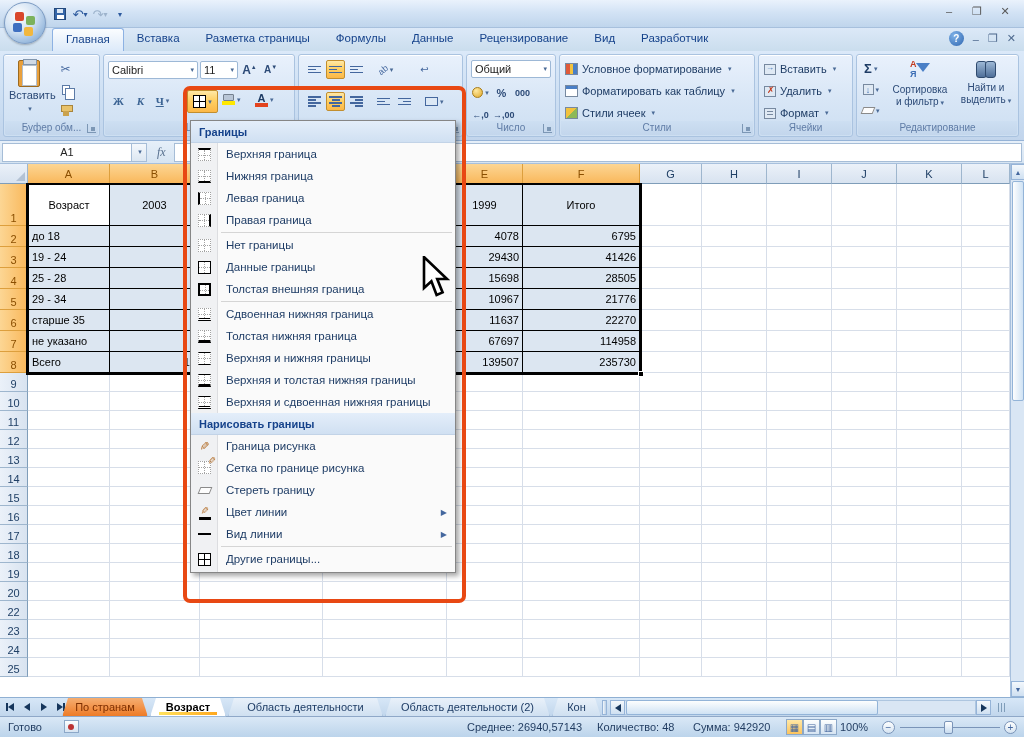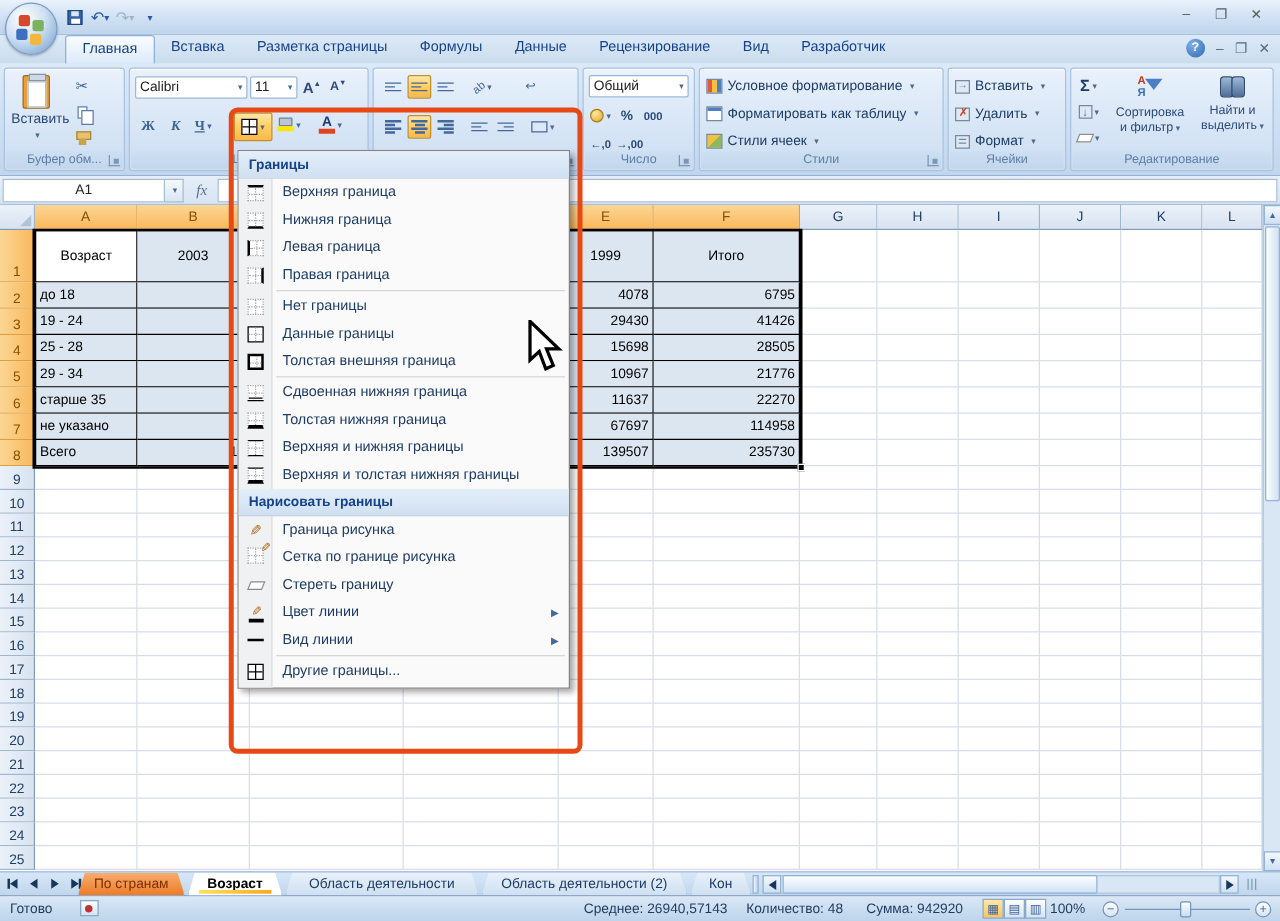--- a/index.html
+++ b/index.html
@@ -863,35 +863,20 @@
         <div class="cell" style="width: 76px;"></div>
         <div class="cell" style="width: 117px;"></div>
         <div class="cell" style="width: 62px;"></div>
         <div class="cell" style="width: 65px;"></div>
         <div class="cell" style="width: 65px;"></div>
         <div class="cell" style="width: 65px;"></div>
         <div class="cell" style="width: 65px;"></div>
         <div class="cell" style="width: 48px;"></div>
       </div>
       <div class="grow" style="height: 19px;">
-        <div class="rowhdr">21</div>
-        <div class="cell" style="width: 82px;"></div>
-        <div class="cell" style="width: 90px;"></div>
-        <div class="cell" style="width: 123px;"></div>
-        <div class="cell" style="width: 124px;"></div>
-        <div class="cell" style="width: 76px;"></div>
-        <div class="cell" style="width: 117px;"></div>
-        <div class="cell" style="width: 62px;"></div>
-        <div class="cell" style="width: 65px;"></div>
-        <div class="cell" style="width: 65px;"></div>
-        <div class="cell" style="width: 65px;"></div>
-        <div class="cell" style="width: 65px;"></div>
-        <div class="cell" style="width: 48px;"></div>
-      </div>
-      <div class="grow" style="height: 19px;">
         <div class="rowhdr">22</div>
         <div class="cell" style="width: 82px;"></div>
         <div class="cell" style="width: 90px;"></div>
         <div class="cell" style="width: 123px;"></div>
         <div class="cell" style="width: 124px;"></div>
         <div class="cell" style="width: 76px;"></div>
         <div class="cell" style="width: 117px;"></div>
         <div class="cell" style="width: 62px;"></div>
         <div class="cell" style="width: 65px;"></div>
         <div class="cell" style="width: 65px;"></div>
@@ -1019,20 +1004,26 @@
         <div class="icell">
           <span class="bi b-topbot"></span>
         </div>
         <span class="lbl">Верхняя и нижняя границы</span>
       </div>
       <div class="mi">
         <div class="icell">
           <span class="bi b-topthick"></span>
         </div>
         <span class="lbl">Верхняя и толстая нижняя границы</span>
+      </div>
+      <div class="mi">
+        <div class="icell">
+          <span class="bi b-topdbl"></span>
+        </div>
+        <span class="lbl">Верхняя и сдвоенная нижняя границы</span>
       </div>
       <div class="mhead">Нарисовать границы</div>
       <div class="mi">
         <div class="icell">
           <span class="pencil">✎</span>
         </div>
         <span class="lbl">Граница рисунка</span>
       </div>
       <div class="mi">
         <div class="icell">

